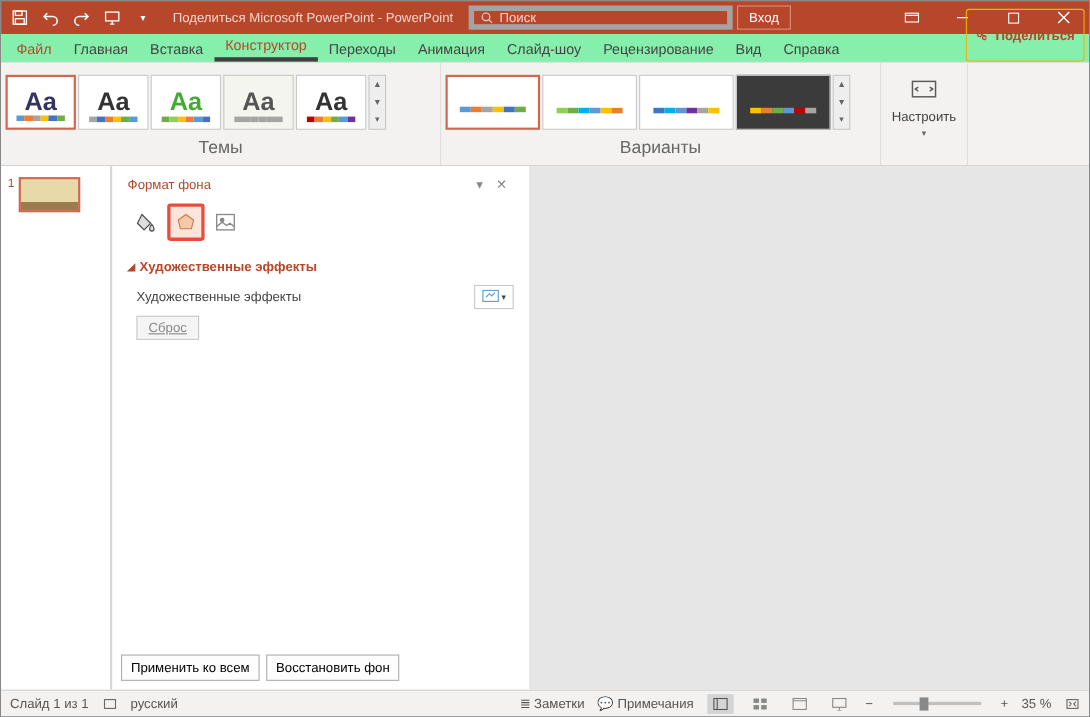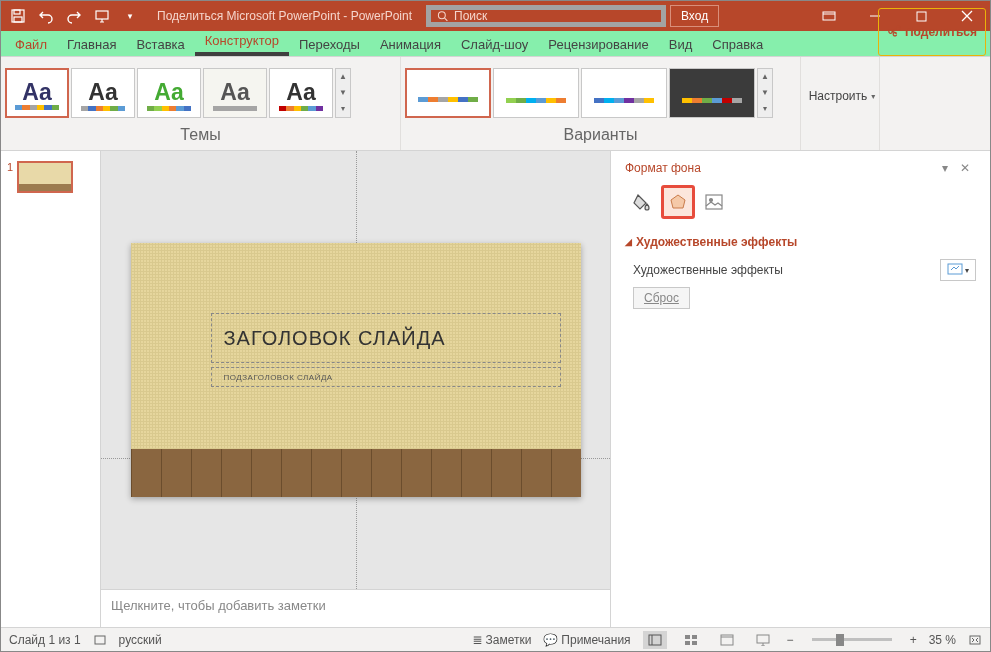--- a/index.html
+++ b/index.html
@@ -30,21 +30,21 @@
 .theme-thumb.sel{border:2px solid #d0664e}
 .theme-thumb .aa{font-size:23px;font-weight:700}
 .theme-thumb .bar{position:absolute;bottom:6px;width:44px;height:5px;display:flex}
 .theme-thumb .bar span{flex:1}
 .variant-thumb{width:86px;height:50px;border:1px solid #c8c8c8;background:#fff;cursor:pointer;position:relative;display:flex;align-items:flex-end;justify-content:center;padding-bottom:14px}
 .variant-thumb.sel{border:2px solid #d0664e}
 .variant-thumb .bar{width:60px;height:5px;display:flex}
 .variant-thumb .bar span{flex:1}
 .expand{width:16px;height:50px;border:1px solid #c8c8c8;background:#eee;display:flex;flex-direction:column;cursor:pointer}
 .expand div{flex:1;display:flex;align-items:center;justify-content:center;color:#666;font-size:8px}
-.configure-btn{width:70px;height:70px;display:flex;flex-direction:row;align-items:center;justify-content:center;cursor:pointer;gap:4px}
+.configure-btn{width:70px;height:70px;display:flex;flex-direction:column;align-items:center;justify-content:center;cursor:pointer;gap:4px}
 .configure-btn svg{width:28px;height:28px}
 .main{flex:1;display:flex;overflow:hidden;background:#e6e6e6}
 .thumbs{width:100px;background:#fff;border-right:1px solid #d4d4d4;padding:10px 6px}
 .thumb-item{display:flex;gap:4px}
 .thumb-num{color:#b7472a;font-size:11px}
 .thumb-img{width:56px;height:32px;border:2px solid #d0664e;background:linear-gradient(#e8d9a8 75%,#9c7b4f 75%);cursor:pointer}
 .editor{flex:1;display:flex;flex-direction:column;background:#e6e6e6;position:relative}
 .canvas-area{flex:1;display:flex;align-items:center;justify-content:center;position:relative}
 .slide{width:450px;height:254px;background:#e6d69d;box-shadow:0 2px 6px rgba(0,0,0,.3);position:relative;background-image:repeating-linear-gradient(0deg,#d9c98e 0,#d9c98e 1px,transparent 1px,transparent 3px),repeating-linear-gradient(90deg,#d9c98e 0,#d9c98e 1px,transparent 1px,transparent 3px)}
 .slide-floor{position:absolute;bottom:0;left:0;right:0;height:48px;background:linear-gradient(#7a5a36,#7a5a36);background-image:repeating-linear-gradient(90deg,#6b4d2d 0,#6b4d2d 1px,#8a6640 1px,#8a6640 30px)}
@@ -295,32 +295,20 @@
   </div>
 
   <div class="main">
     <div class="thumbs">
       <div class="thumb-item">
         <span class="thumb-num">1</span>
         <div class="thumb-img"></div>
       </div>
     </div>
 
-    <div class="editor">
-      <div class="canvas-area">
-        <div class="guide-v" style="left:50%"></div>
-        <div class="guide-h" style="top:70%"></div>
-        <div class="slide">
-          <div class="placeholder ph-title">ЗАГОЛОВОК СЛАЙДА</div>
-          <div class="placeholder ph-sub">ПОДЗАГОЛОВОК СЛАЙДА</div>
-          <div class="slide-floor"></div>
-        </div>
-      </div>
-      <div class="notes">Щелкните, чтобы добавить заметки</div>
-    </div>
 
     <div class="pane">
       <div class="pane-header">
         <span>Формат фона</span>
         <span class="sp"></span>
         <span class="ico">▾</span>
         <span class="ico">✕</span>
       </div>
       <div class="pane-tabs">
         <div class="pane-tab">
@@ -352,20 +340,24 @@
               <svg width="16" height="14" viewBox="0 0 16 14" fill="none" stroke="#5b9bd5">
                 <rect x="1" y="1" width="14" height="10"></rect>
                 <path d="M4 7l3-3 2 2 3-3"></path>
               </svg>
               <span style="font-size:8px;margin-left:2px">▾</span>
             </div>
         </div>
         <div class="sec-row">
           <span class="reset-btn">Сброс</span>
         </div>
+      </div>
+      <div class="pane-footer">
+        <button>Применить ко всем</button>
+        <button>Восстановить фон</button>
       </div>
     </div>
   </div>
 
   <div class="status">
     <span>Слайд 1 из 1</span>
     <span class="status-btn">
         <svg width="14" height="14" viewBox="0 0 14 14" fill="none" stroke="#666">
           <rect x="2" y="3" width="10" height="8"></rect>
         </svg>

